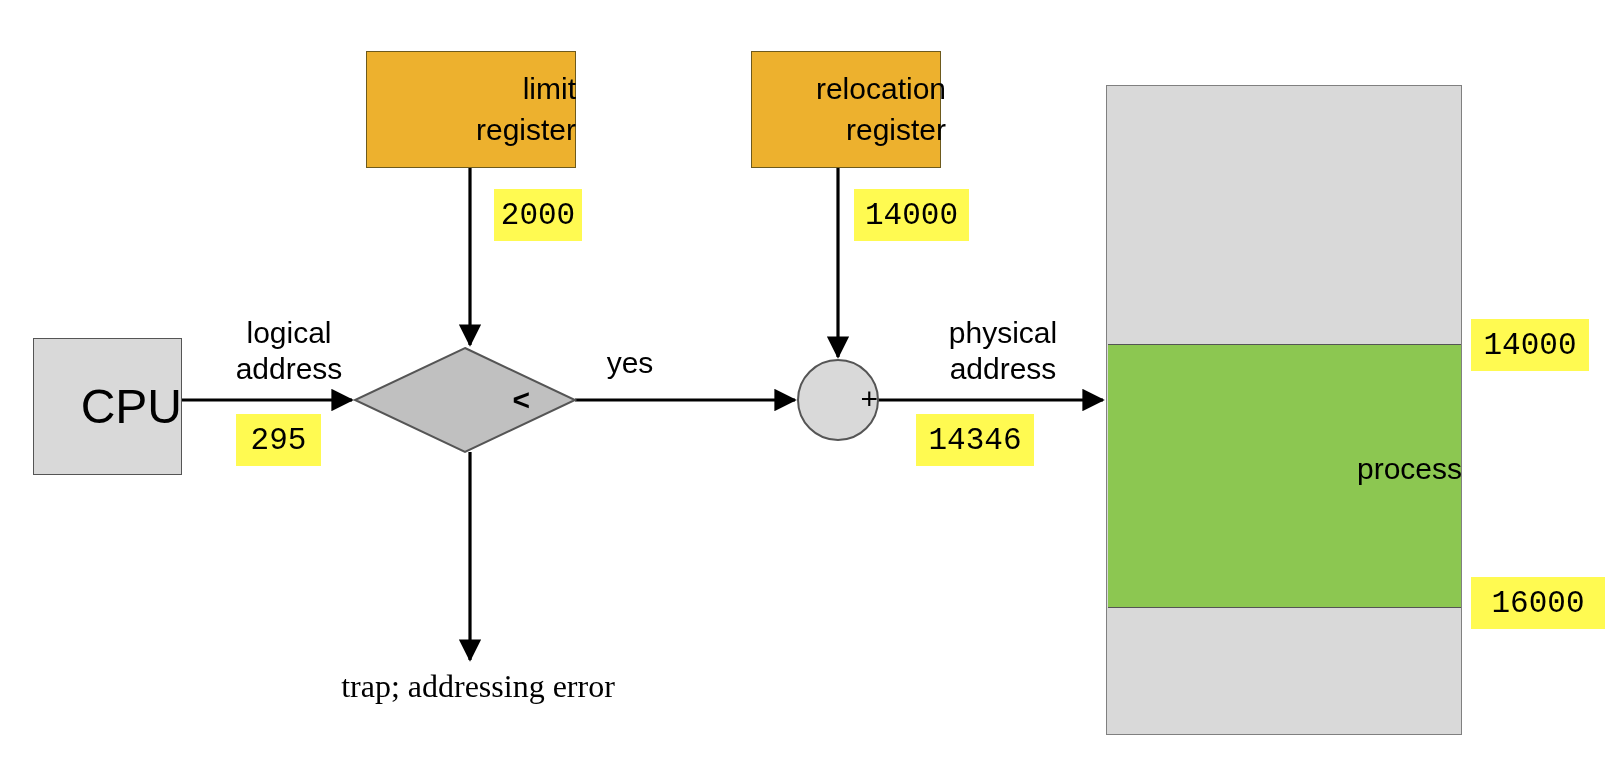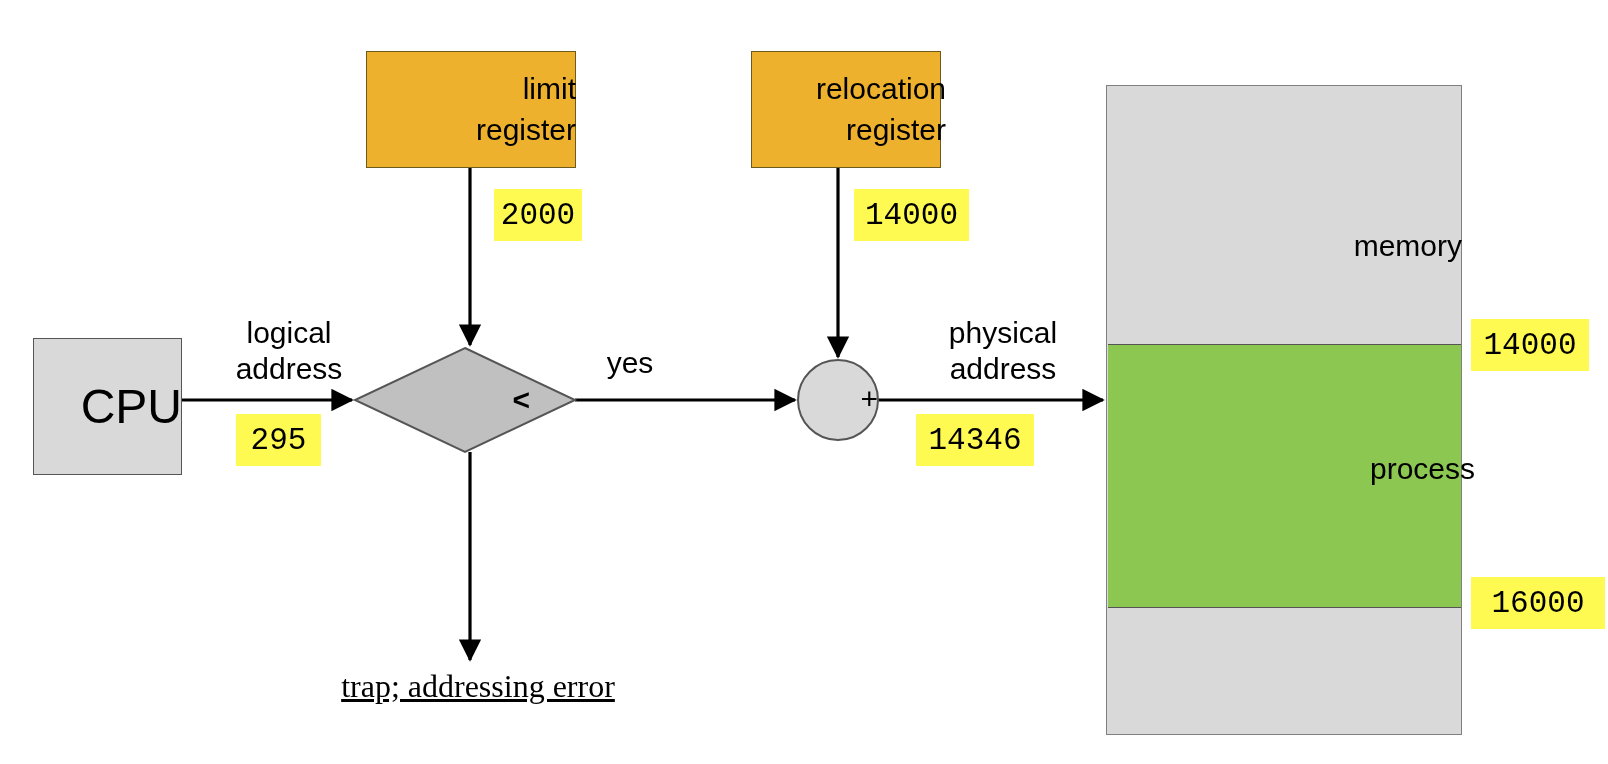--- a/index.html
+++ b/index.html
@@ -100,21 +100,21 @@
     height: 264px;
     background: #8cc751;
     border-top: 1.5px solid #555555;
     border-bottom: 1.5px solid #555555;
     box-sizing: border-box;
   }
   .mem-label {
     font-size: 30px;
   }
   .memory-text  { left: 1106px; top: 229px; width: 356px; }
-  .process-text { left: 1106px; top: 452px; width: 356px; padding-left: 13px; }
+  .process-text { left: 1106px; top: 452px; width: 356px; }
   
   .edge-cap {
     position: absolute;
     color: #000000;
     font-family: "Liberation Sans", sans-serif;
     font-size: 30px;
     line-height: 1.27;
     white-space: pre;
     text-align: center;
     pointer-events: none;
@@ -126,21 +126,20 @@
   .trap-text {
     position: absolute;
     left: 228px;
     top: 668px;
     width: 500px;
     text-align: center;
     font-family: "Liberation Serif", serif;
     font-size: 32px;
     color: #000000;
     white-space: pre;
-    text-decoration: underline;
   }
   
   .chip {
     position: absolute;
     background: #fffa51;
     color: #000000;
     font-family: Liberation Mono, monospace;
     font-size: 31px;
     display: flex;
     align-items: center;
@@ -193,21 +192,20 @@
 
   <div class="reg-box reloc-box"></div>
   <div class="node-text reg-label reloc-label">relocation
 register</div>
 
   <div class="node-text diamond-label">&lt;</div>
   <div class="node-text plus-label">+</div>
 
   <div class="mem-outer"></div>
   <div class="mem-process"></div>
-  <div class="node-text mem-label memory-text">memory</div>
   <div class="node-text mem-label process-text">process</div>
 
   <div class="edge-cap cap-logical">logical</div>
   <div class="edge-cap cap-logical" style="top:350px;">address</div>
 
   <div class="edge-cap cap-physical">physical</div>
   <div class="edge-cap cap-physical" style="top:350px;">address</div>
 
   <div class="edge-cap cap-yes">yes</div>
 

